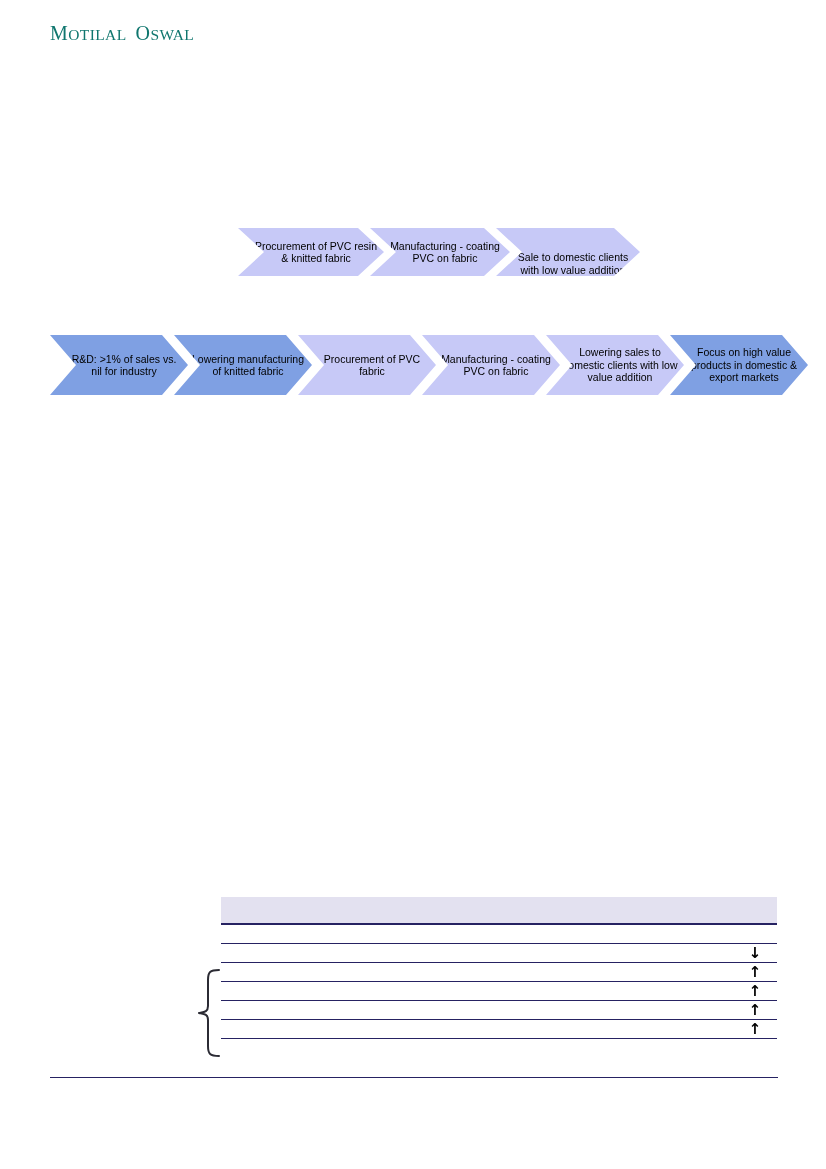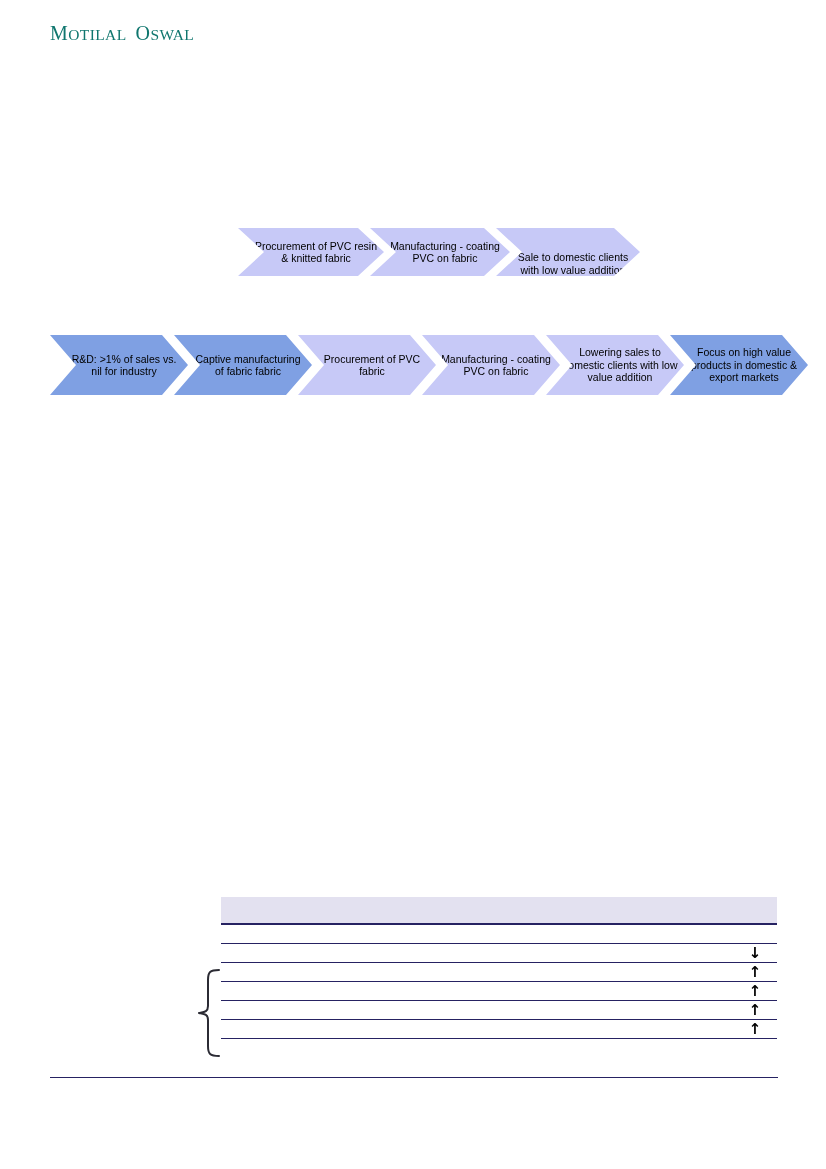--- a/index.html
+++ b/index.html
@@ -187,21 +187,21 @@
   <div class="chevron shape chev-light">
     <span class="chev-label">Sale to domestic clients with low value addition</span>
   </div>
 </div>
 
 <div class="chevron-row" id="chevron-row-future">
   <div class="chevron shape chev-dark">
     <span class="chev-label">R&amp;D: &gt;1% of sales vs. nil for industry</span>
   </div>
   <div class="chevron shape chev-dark">
-    <span class="chev-label">Captive manufacturing of fabric fabric</span>
+    <span class="chev-label">Lowering manufacturing of knitted fabric</span>
   </div>
   <div class="chevron shape chev-light">
     <span class="chev-label">Procurement of PVC fabric</span>
   </div>
   <div class="chevron shape chev-light">
     <span class="chev-label">Manufacturing - coating PVC on fabric</span>
   </div>
   <div class="chevron shape chev-light">
     <span class="chev-label">Lowering sales to domestic clients with low value addition</span>
   </div>

